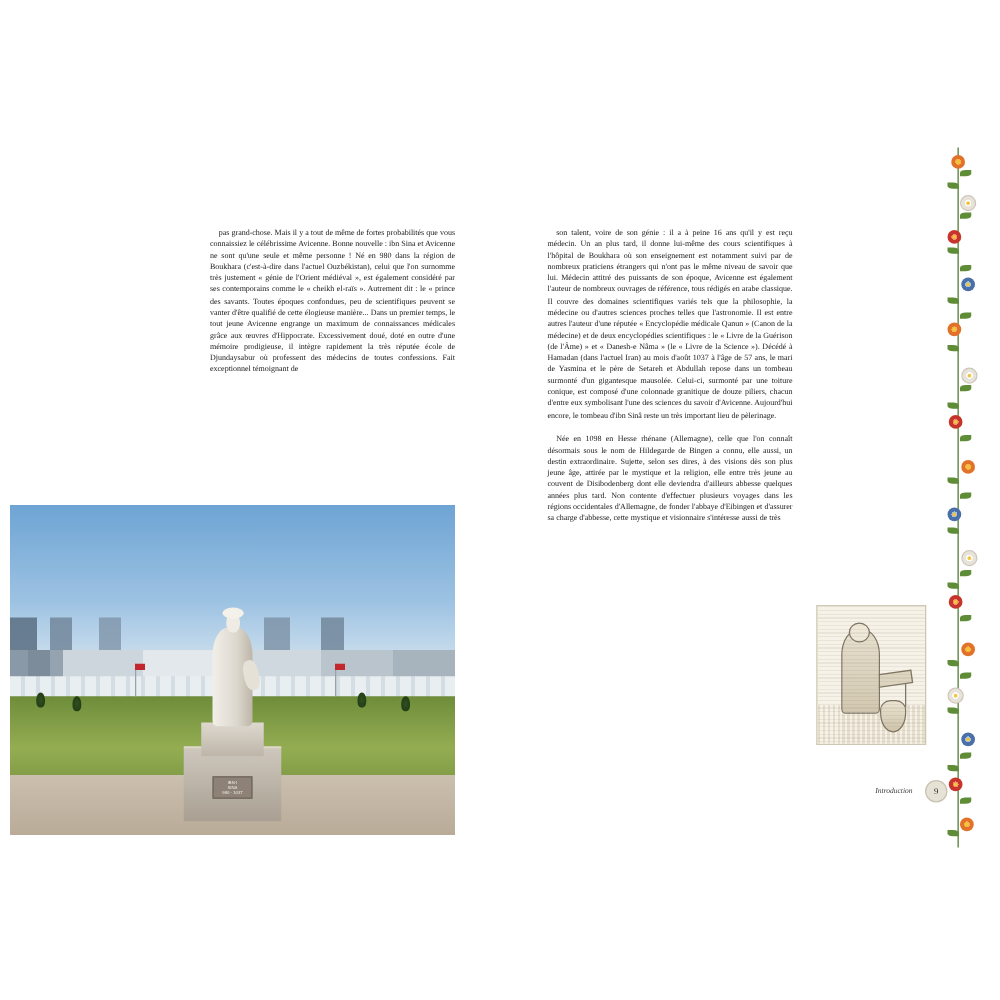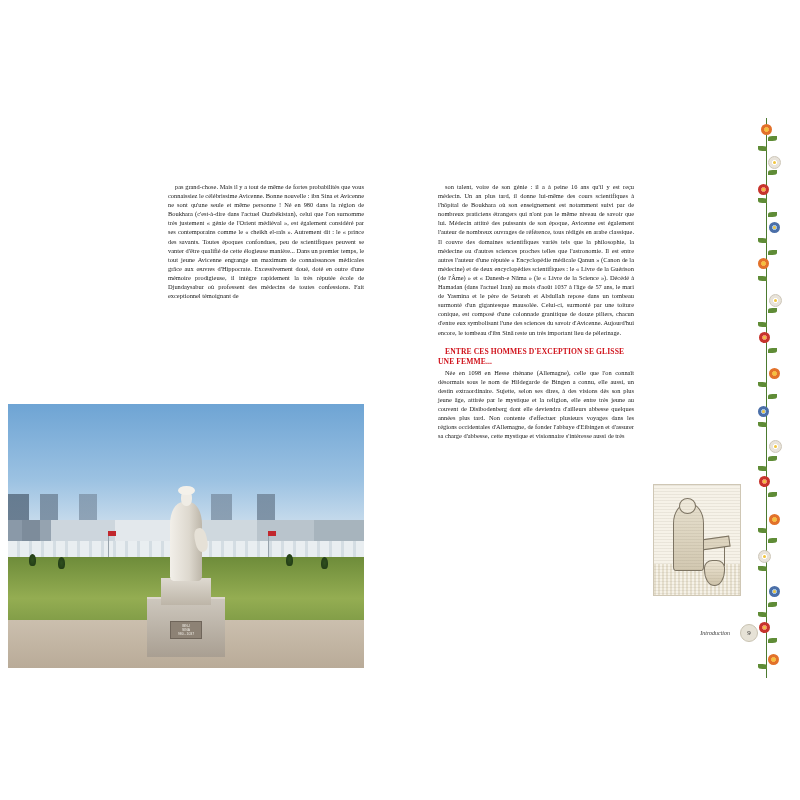--- a/index.html
+++ b/index.html
@@ -312,21 +312,20 @@
 
 <div class="page">
 
   <div class="col col-left">
     <p>pas grand-chose. Mais il y a tout de même de fortes probabilités que vous connaissiez le célébrissime Avicenne. Bonne nouvelle : ibn Sina et Avicenne ne sont qu'une seule et même personne ! Né en 980 dans la région de Boukhara (c'est-à-dire dans l'actuel Ouzbékistan), celui que l'on surnomme très justement « génie de l'Orient médiéval », est également considéré par ses contemporains comme le « cheikh el-raïs ». Autrement dit : le « prince des savants. Toutes époques confondues, peu de scientifiques peuvent se vanter d'être qualifié de cette élogieuse manière... Dans un premier temps, le tout jeune Avicenne engrange un maximum de connaissances médicales grâce aux œuvres d'Hippocrate. Excessivement doué, doté en outre d'une mémoire prodigieuse, il intègre rapidement la très réputée école de Djundaysabur où professent des médecins de toutes confessions. Fait exceptionnel témoignant de</p>
   </div>
 
   <div class="col col-right">
     <p>son talent, voire de son génie : il a à peine 16 ans qu'il y est reçu médecin. Un an plus tard, il donne lui-même des cours scientifiques à l'hôpital de Boukhara où son enseignement est notamment suivi par de nombreux praticiens étrangers qui n'ont pas le même niveau de savoir que lui. Médecin attitré des puissants de son époque, Avicenne est également l'auteur de nombreux ouvrages de référence, tous rédigés en arabe classique. Il couvre des domaines scientifiques variés tels que la philosophie, la médecine ou d'autres sciences proches telles que l'astronomie. Il est entre autres l'auteur d'une réputée « Encyclopédie médicale Qanun » (Canon de la médecine) et de deux encyclopédies scientifiques : le « Livre de la Guérison (de l'Âme) » et « Danesh-e Nâma » (le « Livre de la Science »). Décédé à Hamadan (dans l'actuel Iran) au mois d'août 1037 à l'âge de 57 ans, le mari de Yasmina et le père de Setareh et Abdullah repose dans un tombeau surmonté d'un gigantesque mausolée. Celui-ci, surmonté par une toiture conique, est composé d'une colonnade granitique de douze piliers, chacun d'entre eux symbolisant l'une des sciences du savoir d'Avicenne. Aujourd'hui encore, le tombeau d'ibn Sinâ reste un très important lieu de pèlerinage.</p>
     <div class="block-gap"></div>
-    <p class="section-head">ENTRE CES HOMMES D'EXCEPTION SE GLISSE UNE FEMME...</p>
     <p>Née en 1098 en Hesse rhénane (Allemagne), celle que l'on connaît désormais sous le nom de Hildegarde de Bingen a connu, elle aussi, un destin extraordinaire. Sujette, selon ses dires, à des visions dès son plus jeune âge, attirée par le mystique et la religion, elle entre très jeune au couvent de Disibodenberg dont elle deviendra d'ailleurs abbesse quelques années plus tard. Non contente d'effectuer plusieurs voyages dans les régions occidentales d'Allemagne, de fonder l'abbaye d'Eibingen et d'assurer sa charge d'abbesse, cette mystique et visionnaire s'intéresse aussi de très</p>
   </div>
 
   <div class="photo">
     <div class="sky"></div>
     <div class="skyline"></div>
     <div class="buildings"></div>
     <div class="dome-row"></div>
     <div class="lawn"></div>
     <div class="kerb"></div>

